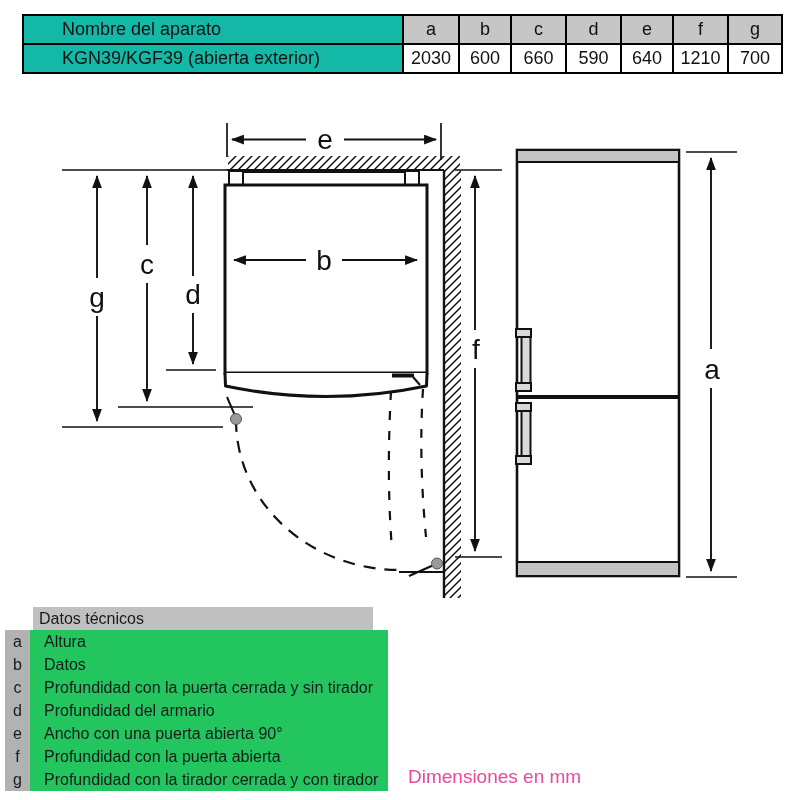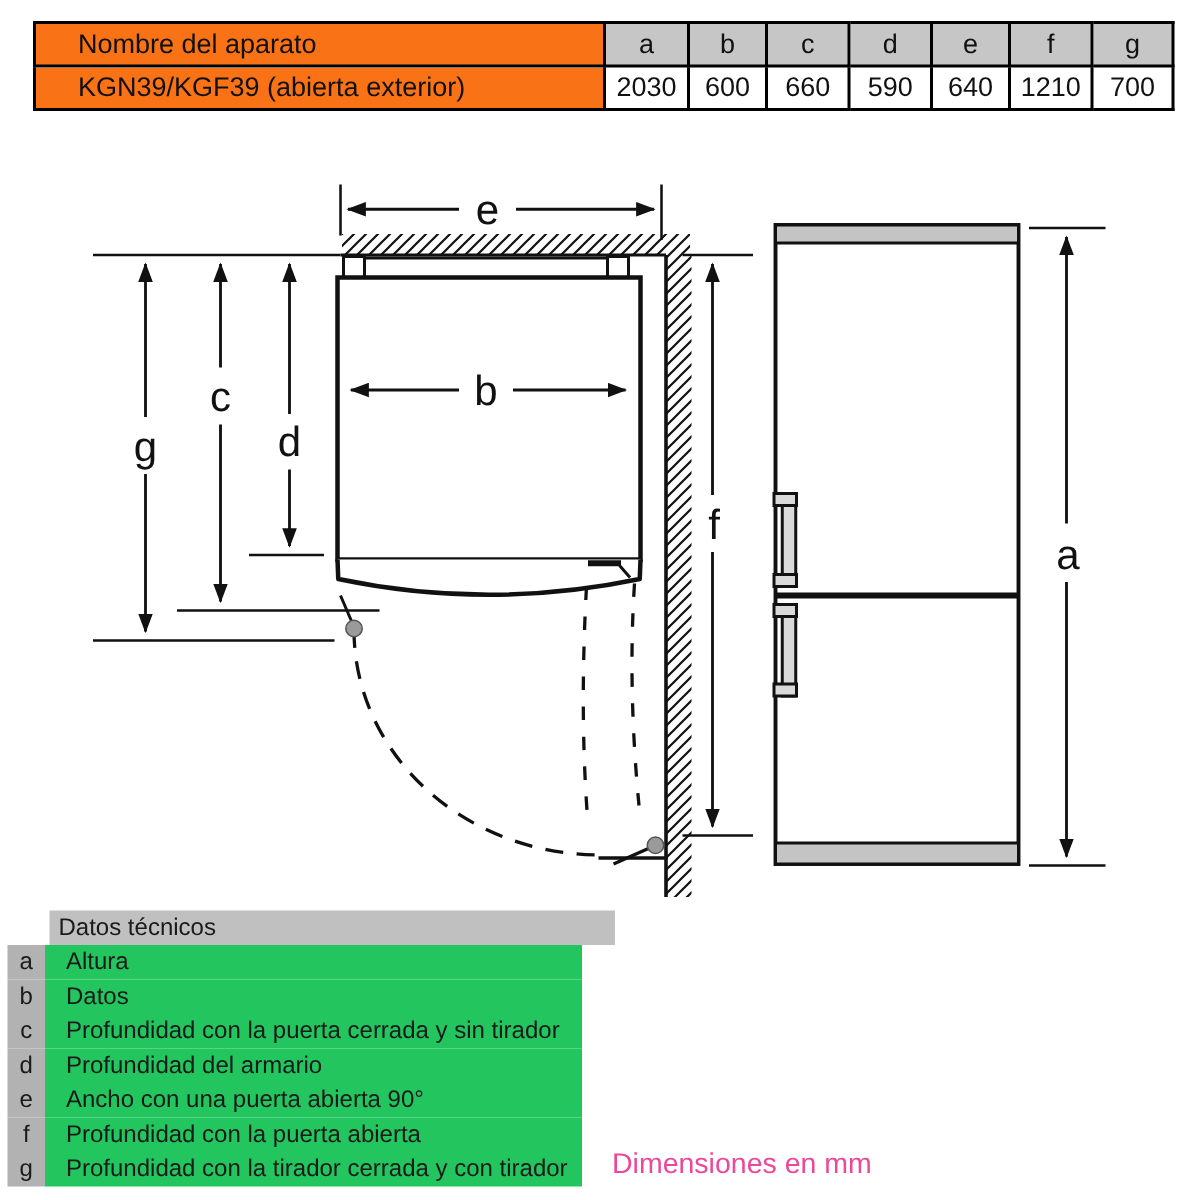--- a/index.html
+++ b/index.html
@@ -4,31 +4,31 @@
 <style>
   html,body{margin:0;padding:0;background:#fff;}
   #page{position:relative;width:800px;height:800px;background:#ffffff;overflow:hidden;
         font-family:"Liberation Sans","DejaVu Sans",sans-serif;color:#1a1a1a;}
 
   
   #spec-table{position:absolute;left:22px;top:14px;width:759px;border-collapse:collapse;
               table-layout:fixed;font-size:18px;color:#111;}
   #spec-table td,#spec-table th{border:2px solid #000;padding:0;font-weight:normal;
               height:27px;line-height:27px;white-space:nowrap;overflow:hidden;}
-  #spec-table .name-cell{text-align:left;padding-left:28px;background:#f97316;}
+  #spec-table .name-cell{text-align:left;padding-left:38px;background:#14b8a6;}
   #spec-table .dim-head{background:#c6c6c6;text-align:center;}
   #spec-table .val-cell{text-align:center;background:#fff;}
 
   
   #diagram{position:absolute;left:0;top:110px;width:800px;height:500px;}
   .dimlabel{font-size:28px;fill:#111;}
 
   
   #legend{position:absolute;left:0;top:0;}
-  .legend-header{position:absolute;left:33px;top:607px;width:377px;height:23px;
+  .legend-header{position:absolute;left:33px;top:607px;width:340px;height:23px;
                  background:#c0c0c0;font-size:16px;line-height:23px;padding-left:6px;
                  box-sizing:border-box;}
   .legend-row{position:absolute;left:5px;width:383px;height:23px;font-size:16px;line-height:23px;}
   .legend-key{position:absolute;left:0;top:0;width:25px;height:23px;background:#b2b2b2;
               text-align:center;}
   .legend-desc{position:absolute;left:25px;top:0;width:358px;height:23px;background:#22c55e;
                padding-left:14px;box-sizing:border-box;white-space:nowrap;}
 
   #footnote{position:absolute;left:408px;top:766px;font-size:19px;color:#ec4899;}
 </style>

